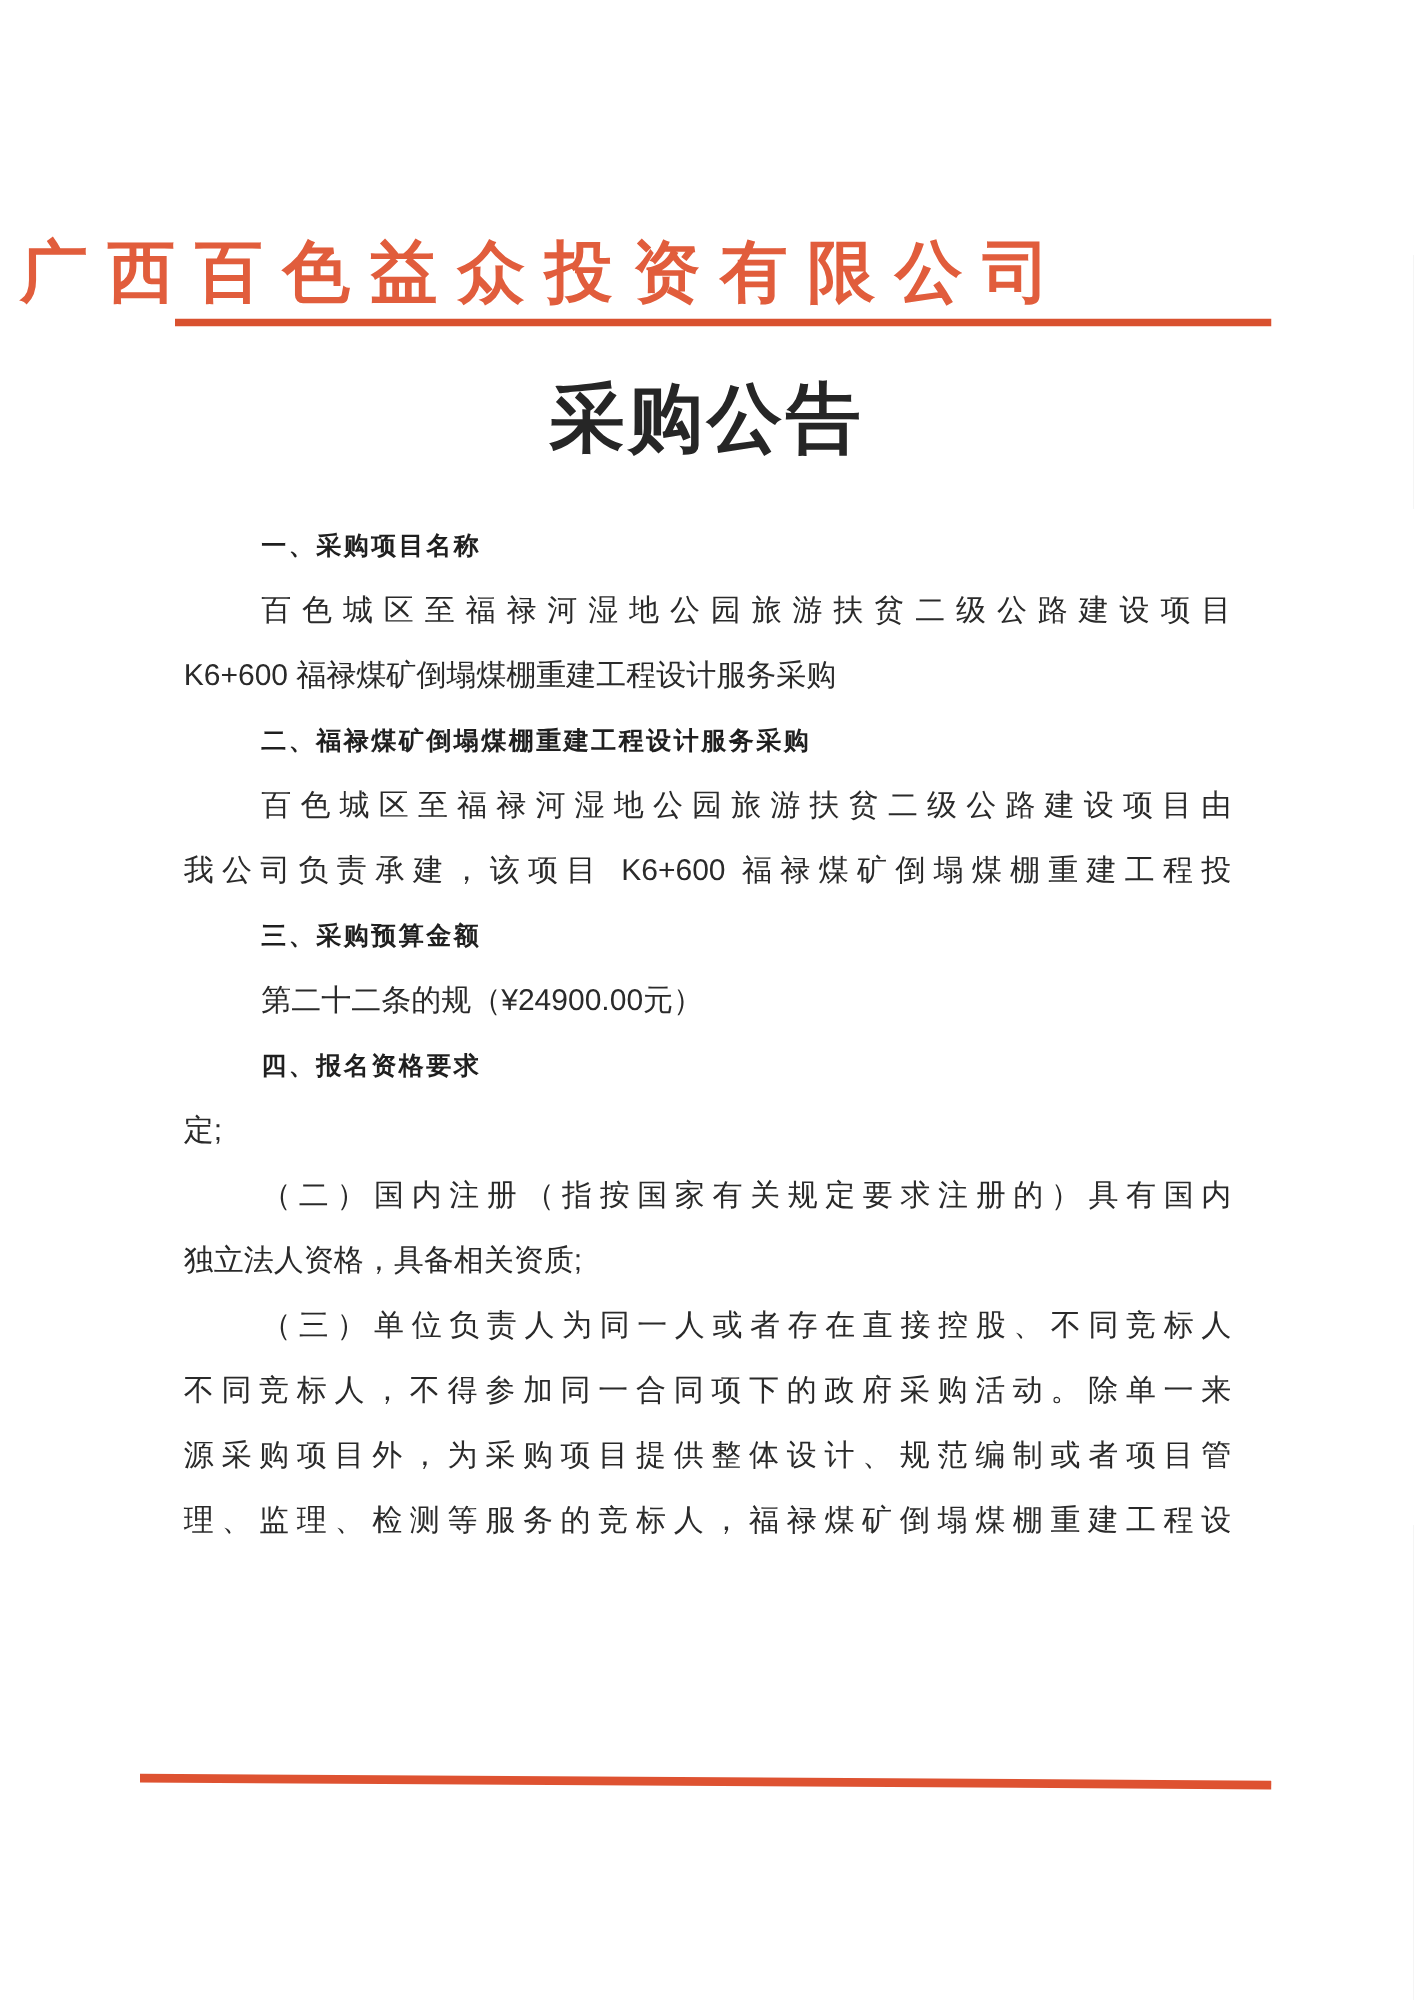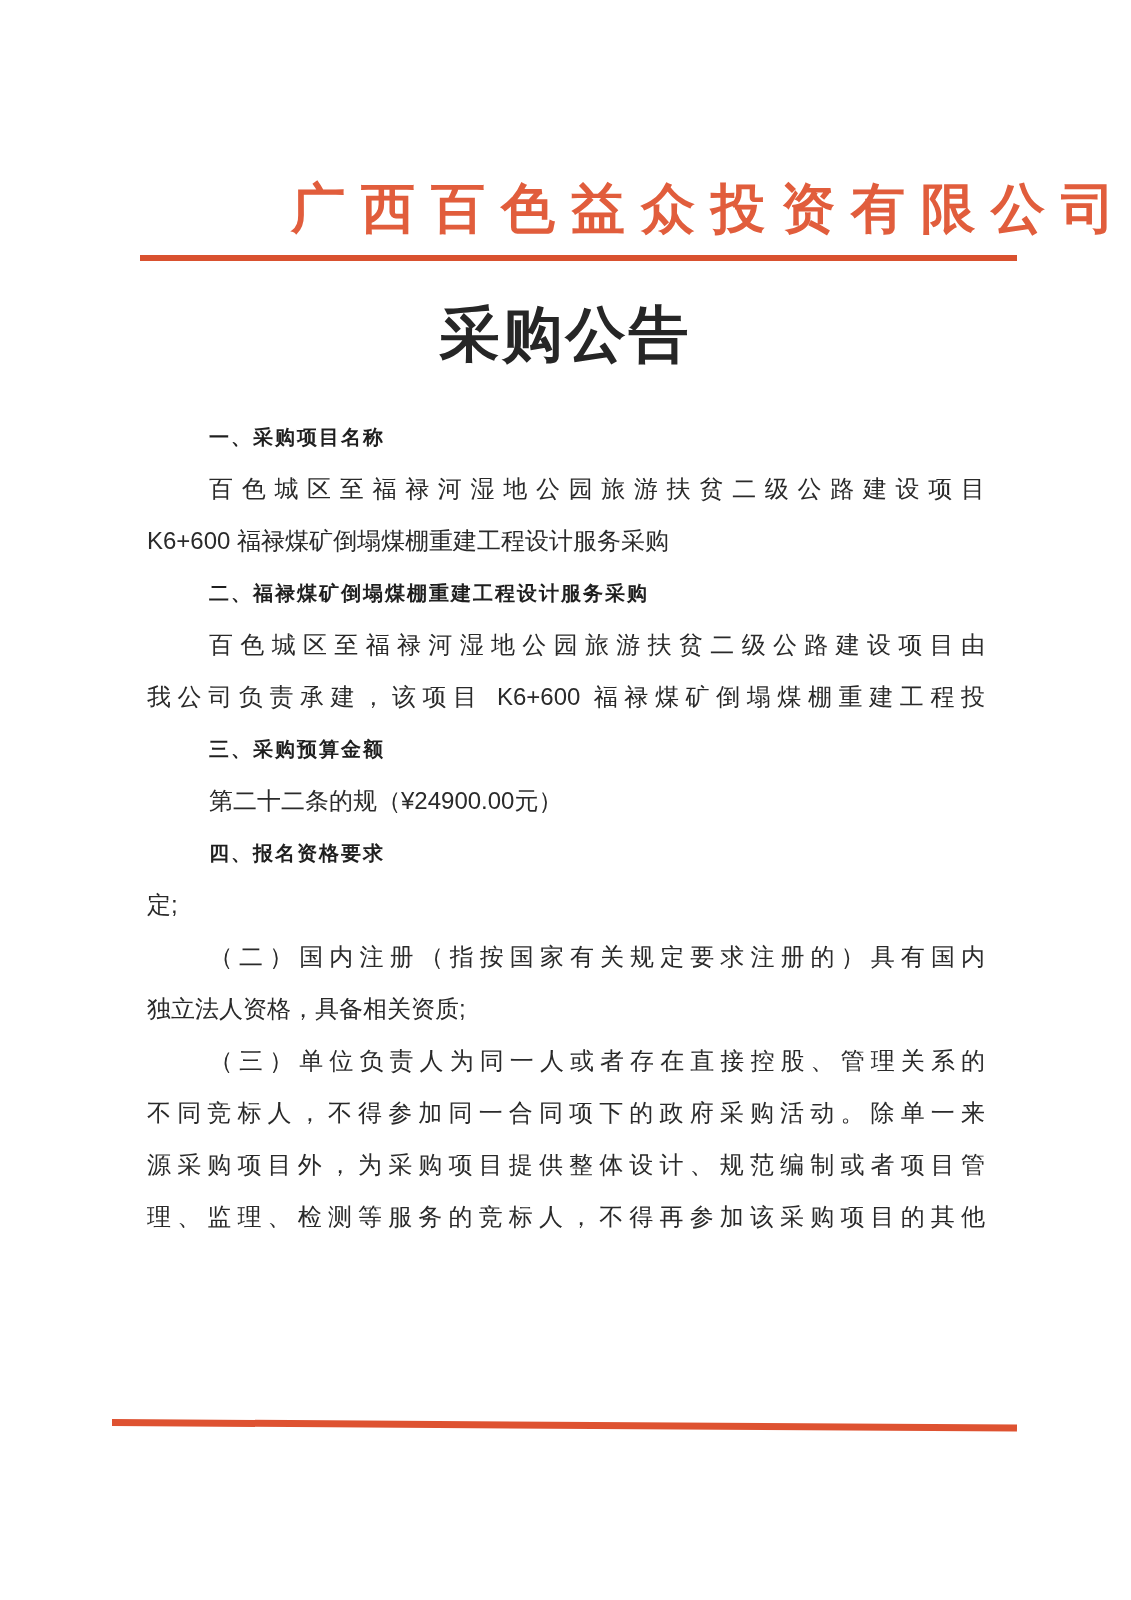--- a/index.html
+++ b/index.html
@@ -17,25 +17,25 @@
     position: relative;
     width: 1131px;
     height: 1600px;
     margin: 0 auto;
     background: var(--page-bg);
     overflow: hidden;
     font-family: "Liberation Serif", "DejaVu Serif", serif;
   }
   .letterhead {
     position: absolute;
-    top: 180px;
+    top: 194px;
     left: 0;
     right: 0;
-    text-align: right;
-    font-family: Liberation Serif, serif;
+    text-align: left;
+    font-family: Liberation Mono, monospace;
     font-weight: bold;
     font-size: 54px;
     line-height: 58px;
     letter-spacing: 16px;
     text-indent: 16px;
     color: var(--letterhead-color);
     white-space: nowrap;
   }
   .letterhead-rule {
     position: absolute;
@@ -111,19 +111,19 @@
       <div class="line">K6+600 福禄煤矿倒塌煤棚重建工程设计服务采购</div>
       <div class="line heading indent">二、福禄煤矿倒塌煤棚重建工程设计服务采购</div>
       <div class="line indent fill">百色城区至福禄河湿地公园旅游扶贫二级公路建设项目由</div>
       <div class="line fill">我公司负责承建，该项目 K6+600 福禄煤矿倒塌煤棚重建工程投</div>
       <div class="line heading indent">三、采购预算金额</div>
       <div class="line indent">第二十二条的规（¥24900.00元）</div>
       <div class="line heading indent">四、报名资格要求</div>
       <div class="line">定;</div>
       <div class="line indent fill">（二）国内注册（指按国家有关规定要求注册的）具有国内</div>
       <div class="line">独立法人资格，具备相关资质;</div>
-      <div class="line indent fill">（三）单位负责人为同一人或者存在直接控股、管理关系的</div>
+      <div class="line indent fill">（三）单位负责人为同一人或者存在直接控股、不同竞标人</div>
       <div class="line fill">不同竞标人，不得参加同一合同项下的政府采购活动。除单一来</div>
       <div class="line fill">源采购项目外，为采购项目提供整体设计、规范编制或者项目管</div>
-      <div class="line fill">理、监理、检测等服务的竞标人，不得再参加该采购项目的其他</div>
+      <div class="line fill">理、监理、检测等服务的竞标人，福禄煤矿倒塌煤棚重建工程设</div>
     </div>
   <div class="footer-rule"></div>
 </div>
 
 </body></html>

